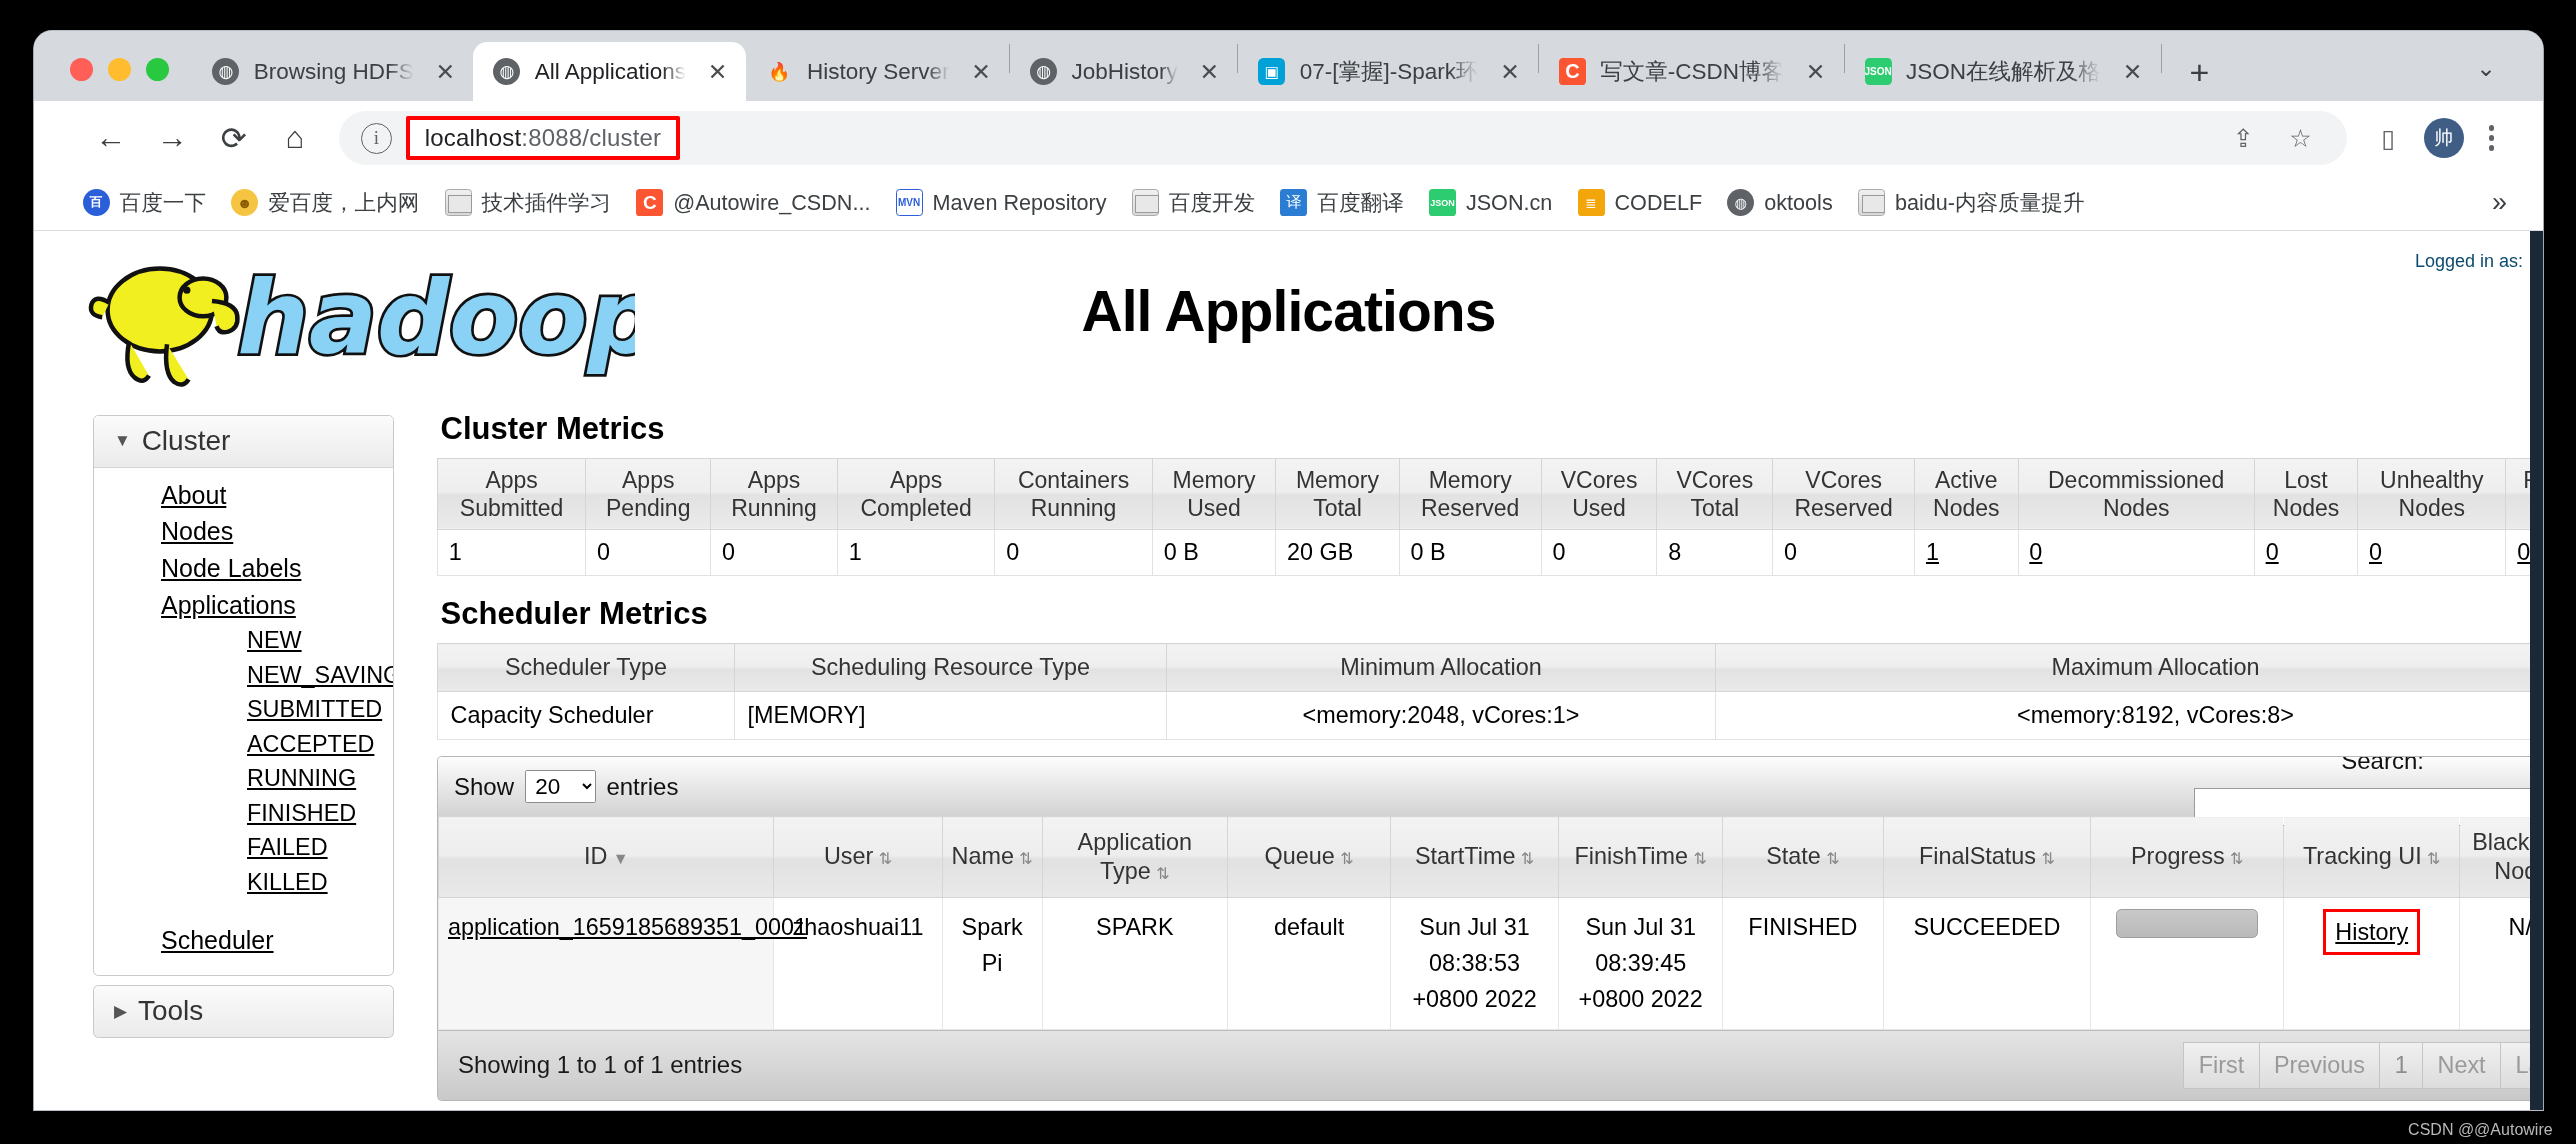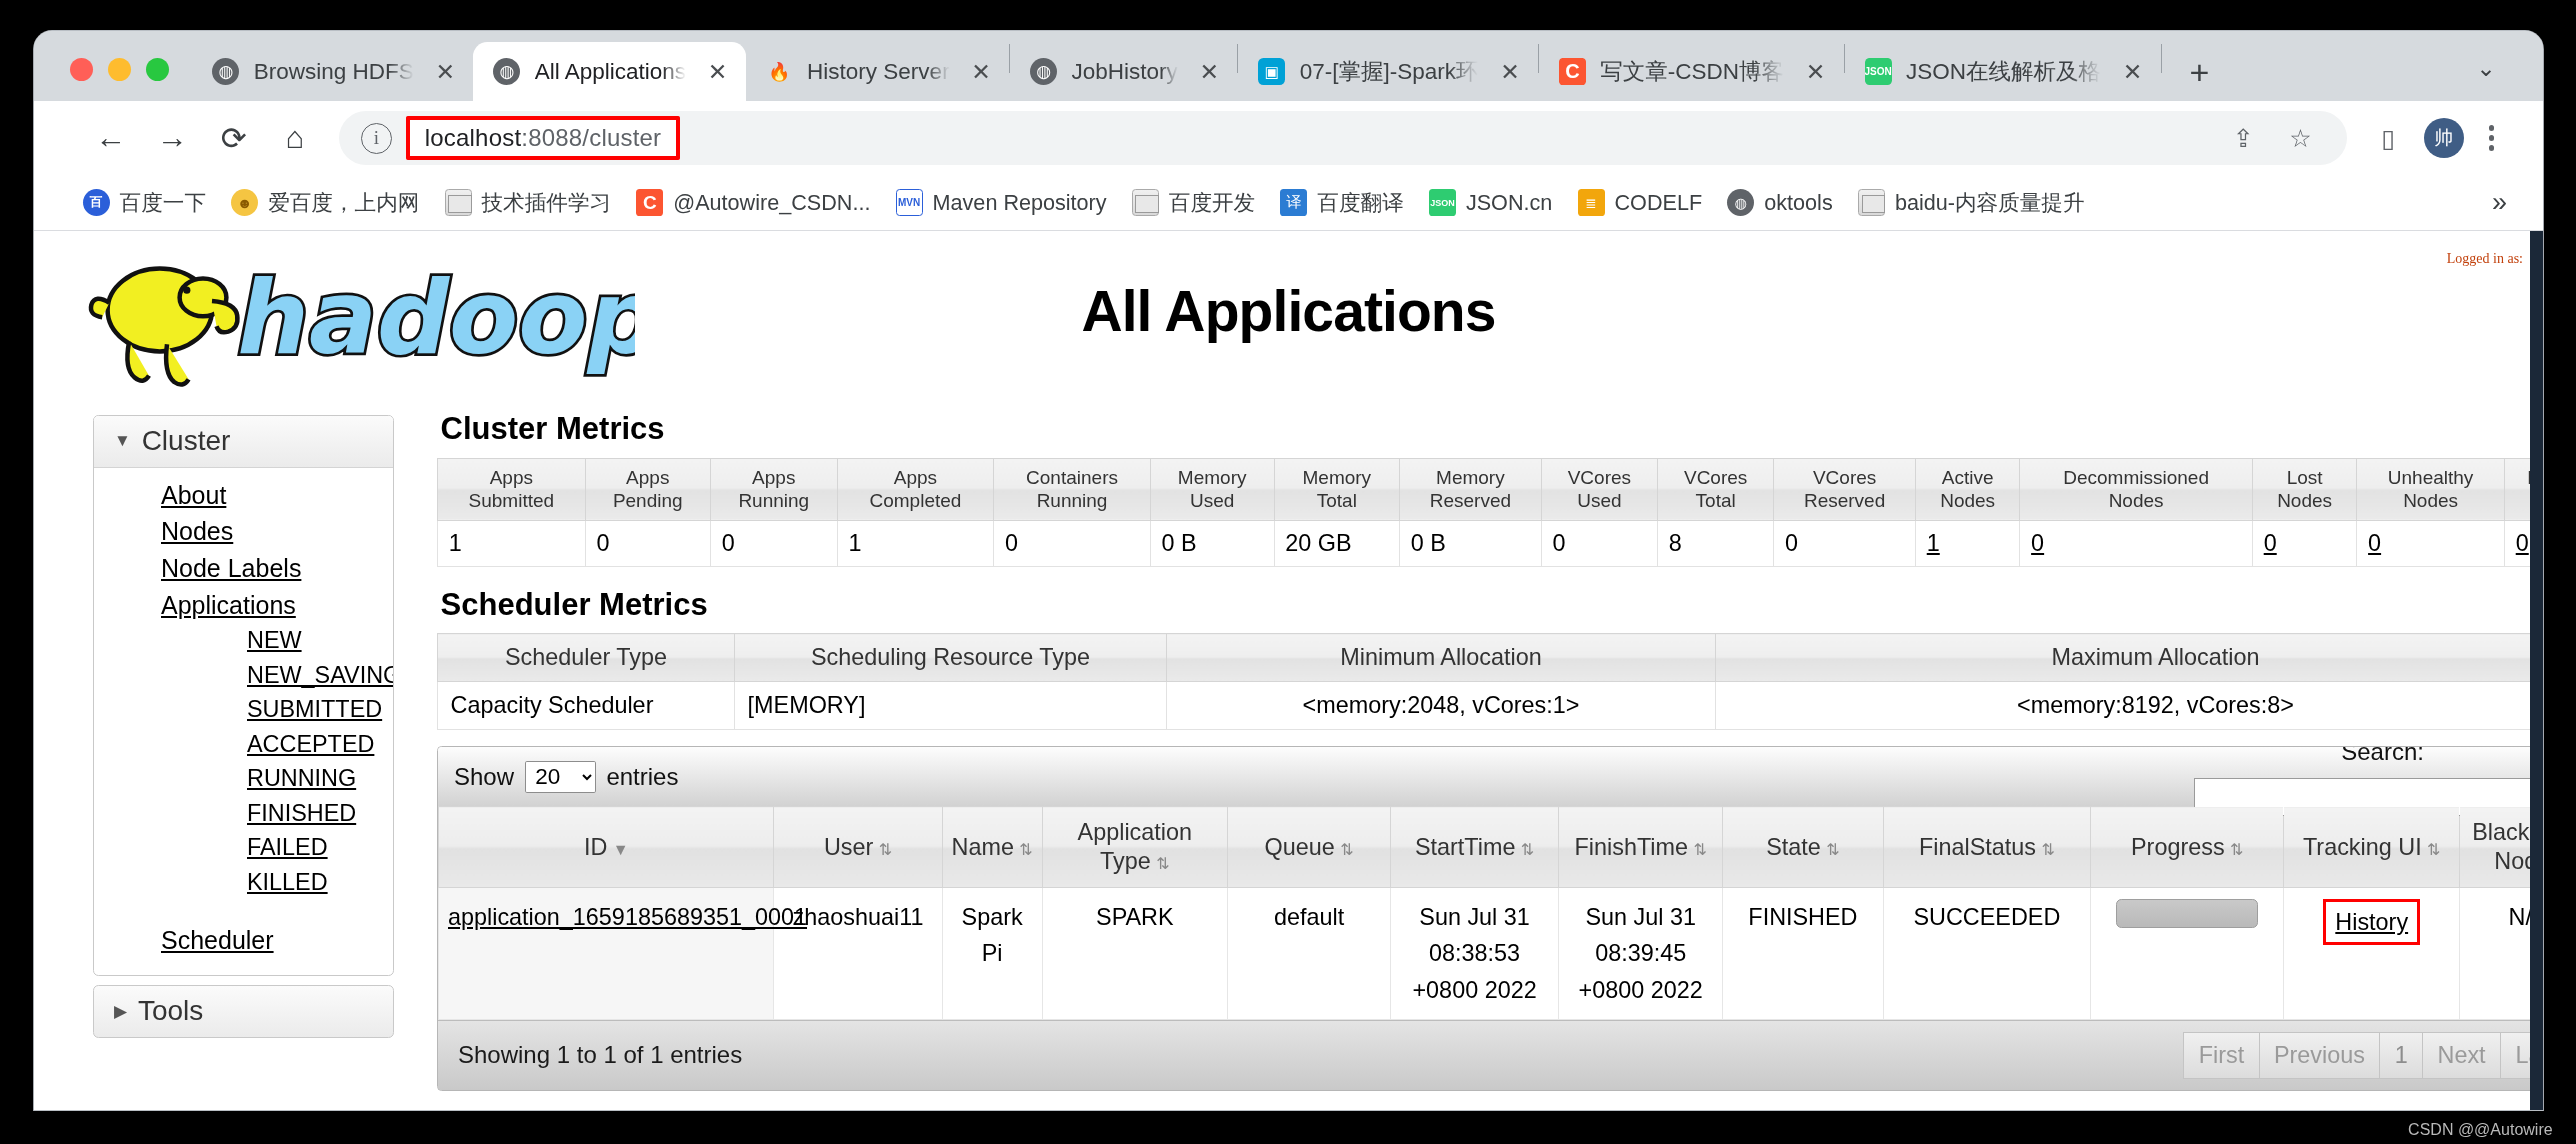--- a/index.html
+++ b/index.html
@@ -234,22 +234,22 @@
   
   #page {
     position: relative;
     height: 880px;
     background: #ffffff;
     overflow: hidden;
   }
   #logged-in-as {
     position: absolute;
     right: 20px; top: 20px;
-    font-size: 14px; color: #c2410c;
-    font-family: Liberation Serif, serif;
+    font-size: 18px; color: #0c4a6e;
+    font-family: Liberation Sans, sans-serif;
   }
   #hadoop-logo {
     position: absolute;
     left: 43px; top: 16px;
     width: 558px; height: 144px;
   }
   #page-title {
     position: absolute;
     left: 0; right: 0; top: 47px;
     text-align: center;
@@ -312,21 +312,21 @@
   }
   table.metrics {
     border-collapse: collapse;
     width: 2159px;
     table-layout: auto;
   }
   table.metrics th {
     background: linear-gradient(to bottom, #f3f3f3 0%, #eeeeee 48%, #e2e2e2 52%, #eaeaea 100%);
     border: 0.9px solid #d5d5d5;
     font-weight: normal;
-    font-size: 19px;
+    font-size: 23px;
     color: #333;
     padding: 7.2px 9px;
     text-align: center;
     line-height: 1.22;
   }
   table.metrics td {
     border: 0.9px solid #e2e2e2;
     border-top: none;
     font-size: 23.4px;
     color: #000;

